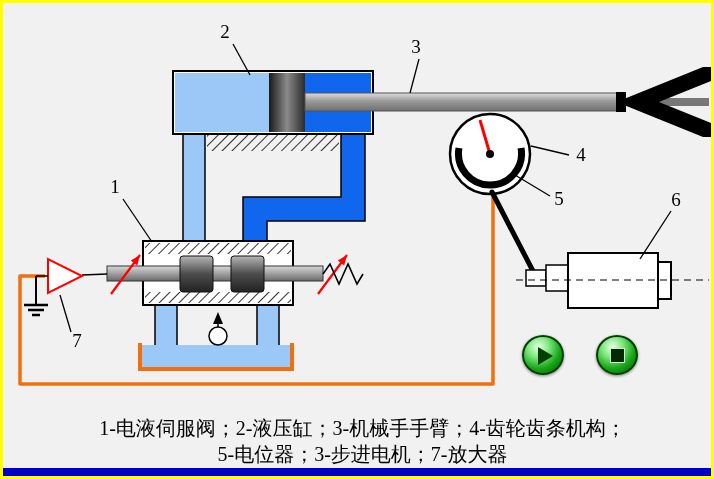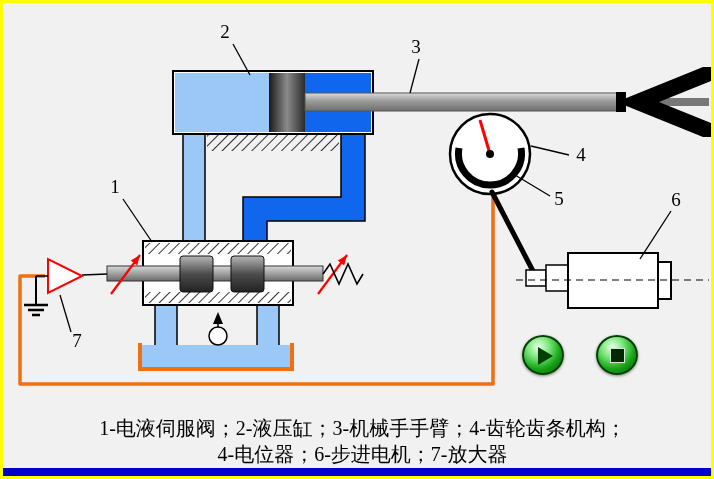--- a/index.html
+++ b/index.html
@@ -175,17 +175,17 @@
 
   <div id="play-btn" class="media-btn">
     <div class="play-glyph"></div>
   </div>
   <div id="stop-btn" class="media-btn">
     <div class="stop-glyph"></div>
   </div>
 
   <div id="caption">
     <div>1-电液伺服阀；2-液压缸；3-机械手手臂；4-齿轮齿条机构；</div>
-    <div>4-电位器；6-步进电机；7-放大器</div>
+    <div>5-电位器；3-步进电机；7-放大器</div>
   </div>
 
   <div id="bottom-bar"></div>
 </div>
 
 </body></html>

